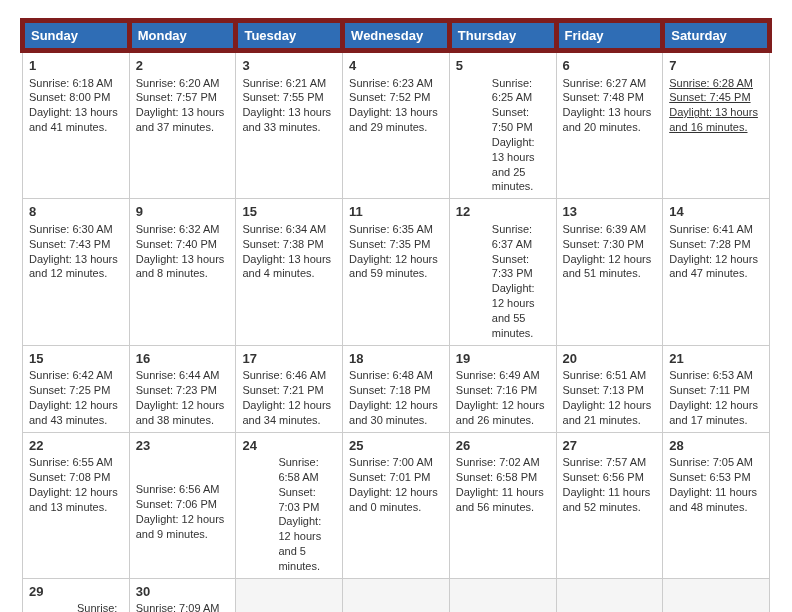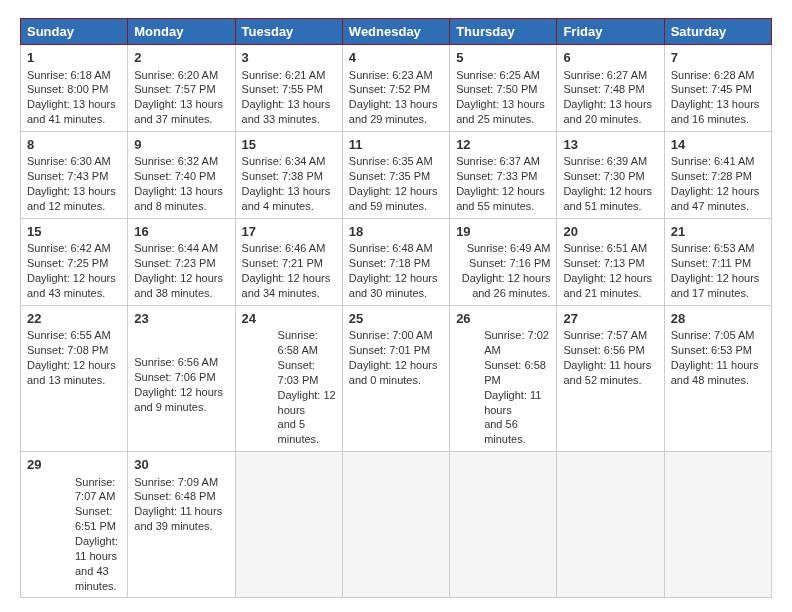--- a/index.html
+++ b/index.html
@@ -45,21 +45,21 @@
       border-collapse: collapse;
       font-size: 10.5px;
     }
     thead tr th {
       background: #2f6db5;
       color: #fff;
       text-align: left;
       padding: 5px 6px;
       font-size: 13px;
       font-weight: bold;
-      border: 1px solid #7f1d1d;
+      border: 5px solid #7f1d1d;
     }
     tbody tr td {
       border: 1px solid #ccc;
       vertical-align: top;
       padding: 4px 6px;
       width: 14.285%;
       min-height: 70px;
       height: 84px;
       color: #333;
       line-height: 1.35;
@@ -121,35 +121,35 @@
           </td>
           <td>
             <span class="day-num">4</span>
             <div class="day-info" style="white-space: pre-line;">Sunrise: 6:23 AM
 Sunset: 7:52 PM
 Daylight: 13 hours
 and 29 minutes.</div>
           </td>
           <td>
             <span class="day-num">5</span>
-            <div class="day-info" style="white-space: pre-line;">Sunrise: 6:25 AM
+            <div class="day-info" style="white-space: pre-line; margin-left: 36px;">Sunrise: 6:25 AM
 Sunset: 7:50 PM
 Daylight: 13 hours
 and 25 minutes.</div>
           </td>
           <td>
             <span class="day-num">6</span>
             <div class="day-info" style="white-space: pre-line;">Sunrise: 6:27 AM
 Sunset: 7:48 PM
 Daylight: 13 hours
 and 20 minutes.</div>
           </td>
           <td>
             <span class="day-num">7</span>
-            <div class="day-info" style="white-space: pre-line;">Sunrise: 6:28 AM
+            <div class="day-info" style="white-space: pre-line; text-decoration: underline;">Sunrise: 6:28 AM
 Sunset: 7:45 PM
 Daylight: 13 hours
 and 16 minutes.</div>
           </td>
         </tr>
         <tr>
           <td>
             <span class="day-num">8</span>
             <div class="day-info" style="white-space: pre-line;">Sunrise: 6:30 AM
 Sunset: 7:43 PM
@@ -172,21 +172,21 @@
           </td>
           <td>
             <span class="day-num">11</span>
             <div class="day-info" style="white-space: pre-line;">Sunrise: 6:35 AM
 Sunset: 7:35 PM
 Daylight: 12 hours
 and 59 minutes.</div>
           </td>
           <td>
             <span class="day-num">12</span>
-            <div class="day-info" style="white-space: pre-line;">Sunrise: 6:37 AM
+            <div class="day-info" style="white-space: pre-line; margin-left: 36px;">Sunrise: 6:37 AM
 Sunset: 7:33 PM
 Daylight: 12 hours
 and 55 minutes.</div>
           </td>
           <td>
             <span class="day-num">13</span>
             <div class="day-info" style="white-space: pre-line;">Sunrise: 6:39 AM
 Sunset: 7:30 PM
 Daylight: 12 hours
 and 51 minutes.</div>
@@ -223,21 +223,21 @@
           </td>
           <td>
             <span class="day-num">18</span>
             <div class="day-info" style="white-space: pre-line;">Sunrise: 6:48 AM
 Sunset: 7:18 PM
 Daylight: 12 hours
 and 30 minutes.</div>
           </td>
           <td>
             <span class="day-num">19</span>
-            <div class="day-info" style="white-space: pre-line; text-align: right;">Sunrise: 6:49 AM
+            <div class="day-info" style="white-space: pre-line;">Sunrise: 6:49 AM
 Sunset: 7:16 PM
 Daylight: 12 hours
 and 26 minutes.</div>
           </td>
           <td>
             <span class="day-num">20</span>
             <div class="day-info" style="white-space: pre-line;">Sunrise: 6:51 AM
 Sunset: 7:13 PM
 Daylight: 12 hours
 and 21 minutes.</div>
@@ -274,21 +274,21 @@
           </td>
           <td>
             <span class="day-num">25</span>
             <div class="day-info" style="white-space: pre-line;">Sunrise: 7:00 AM
 Sunset: 7:01 PM
 Daylight: 12 hours
 and 0 minutes.</div>
           </td>
           <td>
             <span class="day-num">26</span>
-            <div class="day-info" style="white-space: pre-line; margin-left: 28px;">Sunrise: 7:02 AM
+            <div class="day-info" style="white-space: pre-line;">Sunrise: 7:02 AM
 Sunset: 6:58 PM
 Daylight: 11 hours
 and 56 minutes.</div>
           </td>
           <td>
             <span class="day-num">27</span>
             <div class="day-info" style="white-space: pre-line;">Sunrise: 7:57 AM
 Sunset: 6:56 PM
 Daylight: 11 hours
 and 52 minutes.</div>

